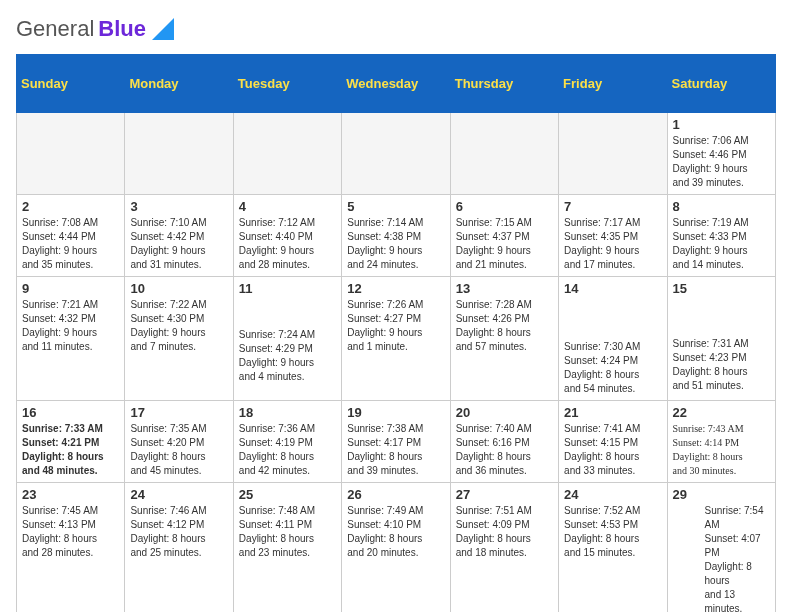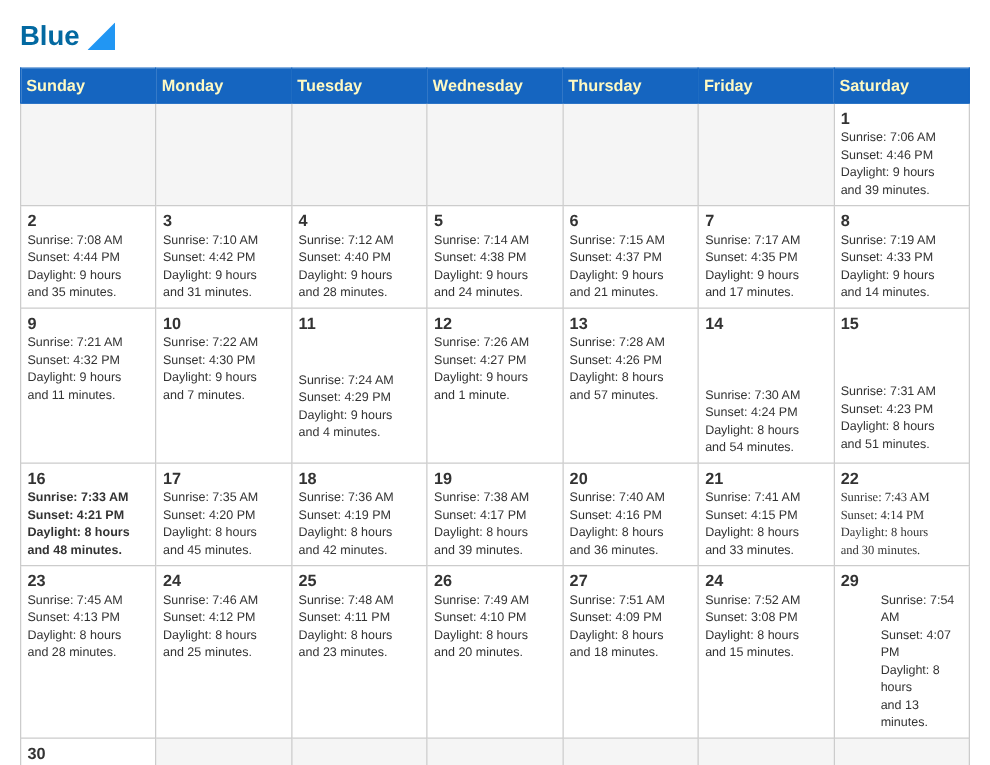--- a/index.html
+++ b/index.html
@@ -40,24 +40,24 @@
       color: #555;
       margin-top: 2px;
     }
     .calendar {
       width: 100%;
       border-collapse: collapse;
       border: 1px solid #ccc;
     }
     .calendar th {
       background: #1565C0;
-      color: #fef9c3;
+      color: #fde047;
       font-size: 13px;
       font-weight: bold;
-      padding: 6px 4px;
+      padding: 21px 4px;
       text-align: left;
       border: 1px solid #1565C0;
     }
     .calendar td {
       vertical-align: top;
       border: 1px solid #ccc;
       padding: 4px 5px;
       width: calc(100% / 7);
       min-height: 80px;
       font-size: 10.5px;
@@ -85,21 +85,22 @@
     .last-row td.has-data {
       background: #fff;
     }
   </style>
 </head>
 <body>
 
 <div class="header-area">
   <div class="logo">
     <div class="logo-wrapper">
-      <span style="font-size:22px;color:#0369a1;font-weight:bold;font-family:Arial,sans-serif;">Blue</span>
+      <span style="font-size:22px;color:#555;font-weight:normal;font-family:Arial,sans-serif;">General</span>
+      <span style="font-size:22px;color:#6d28d9;font-weight:bold;font-family:Arial,sans-serif;">Blue</span>
 
       <svg width="22" height="22" viewBox="0 0 22 22" style="margin-left:2px;">
         <polygon points="0,22 22,22 22,0" fill="#2196F3"></polygon>
       </svg>
     </div>
   </div>
   <div class="title-area">
     <div class="month-title"></div>
     <div class="location"></div>
   </div>
@@ -260,21 +261,21 @@
         <td>
           <span class="day-number">19</span>
           <div class="day-info" style="white-space: pre-line;">Sunrise: 7:38 AM
 Sunset: 4:17 PM
 Daylight: 8 hours
 and 39 minutes.</div>
         </td>
         <td>
           <span class="day-number">20</span>
           <div class="day-info" style="white-space: pre-line;">Sunrise: 7:40 AM
-Sunset: 4:16 PM
+Sunset: 6:16 PM
 Daylight: 8 hours
 and 36 minutes.</div>
         </td>
         <td>
           <span class="day-number">21</span>
           <div class="day-info" style="white-space: pre-line;">Sunrise: 7:41 AM
 Sunset: 4:15 PM
 Daylight: 8 hours
 and 33 minutes.</div>
         </td>
@@ -318,21 +319,21 @@
         <td>
           <span class="day-number">27</span>
           <div class="day-info" style="white-space: pre-line;">Sunrise: 7:51 AM
 Sunset: 4:09 PM
 Daylight: 8 hours
 and 18 minutes.</div>
         </td>
         <td>
           <span class="day-number">24</span>
           <div class="day-info" style="white-space: pre-line;">Sunrise: 7:52 AM
-Sunset: 3:08 PM
+Sunset: 4:53 PM
 Daylight: 8 hours
 and 15 minutes.</div>
         </td>
         <td>
           <span class="day-number">29</span>
           <div class="day-info" style="white-space: pre-line; margin-left: 32px;">Sunrise: 7:54 AM
 Sunset: 4:07 PM
 Daylight: 8 hours
 and 13 minutes.</div>
         </td>

